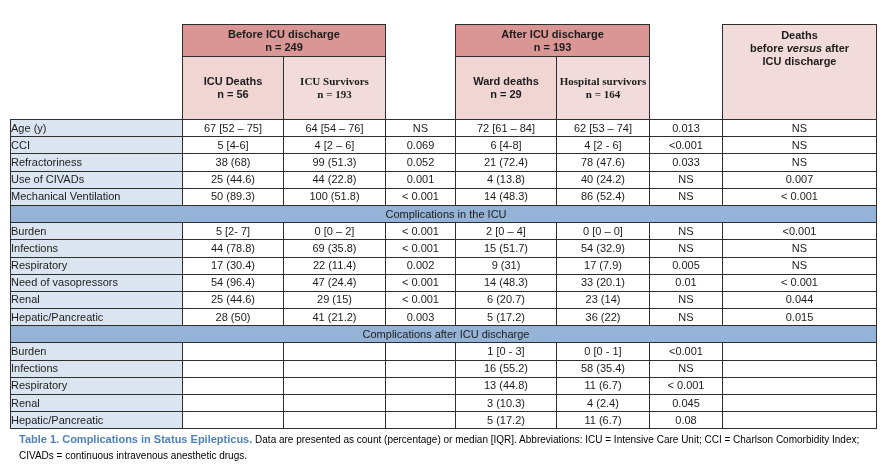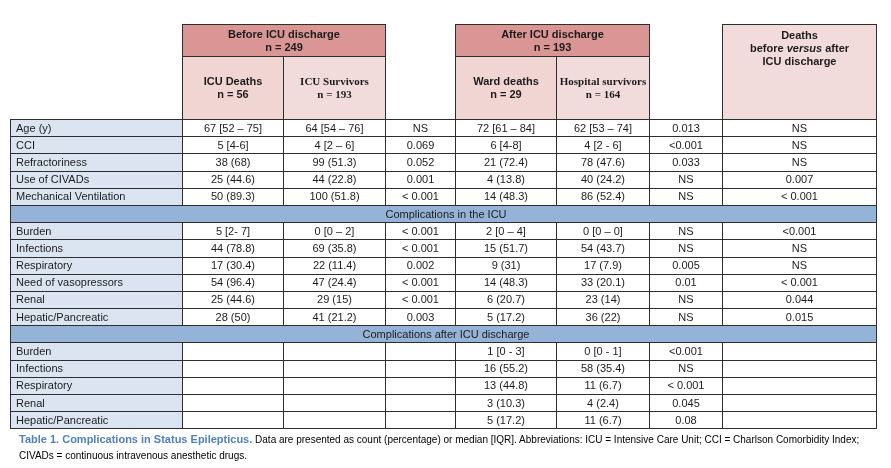--- a/index.html
+++ b/index.html
@@ -10,21 +10,21 @@
      border:1px solid #2e2e2e;}
   td.blank{border:none;background:#fff;}
   tr.hr1{height:32px;}
   tr.hr2{height:63px;}
   tr.dr{height:17.2px;}
   .grpdark{background:#d99694;text-align:center;font-weight:bold;vertical-align:middle;}
   .sub{text-align:center;font-weight:bold;vertical-align:top;padding-top:18px;}
   .subdeaths{background:#f0d5d3;}
   .subsurv{background:#f2dcdb;font-family:Liberation Serif, serif;}
   .cmp{background:#f2dcdb;text-align:center;font-weight:bold;vertical-align:top;padding-top:4px;}
-  .lbl{background:#dbe5f1;text-align:left;padding-left:5px;vertical-align:middle;}
+  .lbl{background:#dbe5f1;text-align:left;vertical-align:middle;}
   .val{background:#ffffff;text-align:center;vertical-align:middle;}
   .sectioncell{background:#95b3d7;text-align:center;padding-left:5px;vertical-align:middle;}
   .it{font-style:italic;font-weight:bold;}
   .caption{position:absolute;left:11px;top:423px;width:868px;margin:8px;line-height:14px;}
   .cap-title{color:#4f81bd;font-weight:bold;font-size:11px;}
   .cap-body{color:#000;font-size:10px;}
 </style>
 </head>
 <body>
 
@@ -143,21 +143,21 @@
       <td class="val">0 [0 – 0]</td>
       <td class="val">NS</td>
       <td class="val">&lt;0.001</td>
     </tr>
     <tr class="dr">
       <td class="lbl">Infections</td>
       <td class="val">44 (78.8)</td>
       <td class="val">69 (35.8)</td>
       <td class="val">&lt; 0.001</td>
       <td class="val">15 (51.7)</td>
-      <td class="val">54 (43.7)</td>
+      <td class="val">54 (32.9)</td>
       <td class="val">NS</td>
       <td class="val">NS</td>
     </tr>
     <tr class="dr">
       <td class="lbl">Respiratory</td>
       <td class="val">17 (30.4)</td>
       <td class="val">22 (11.4)</td>
       <td class="val">0.002</td>
       <td class="val">9 (31)</td>
       <td class="val">17 (7.9)</td>

